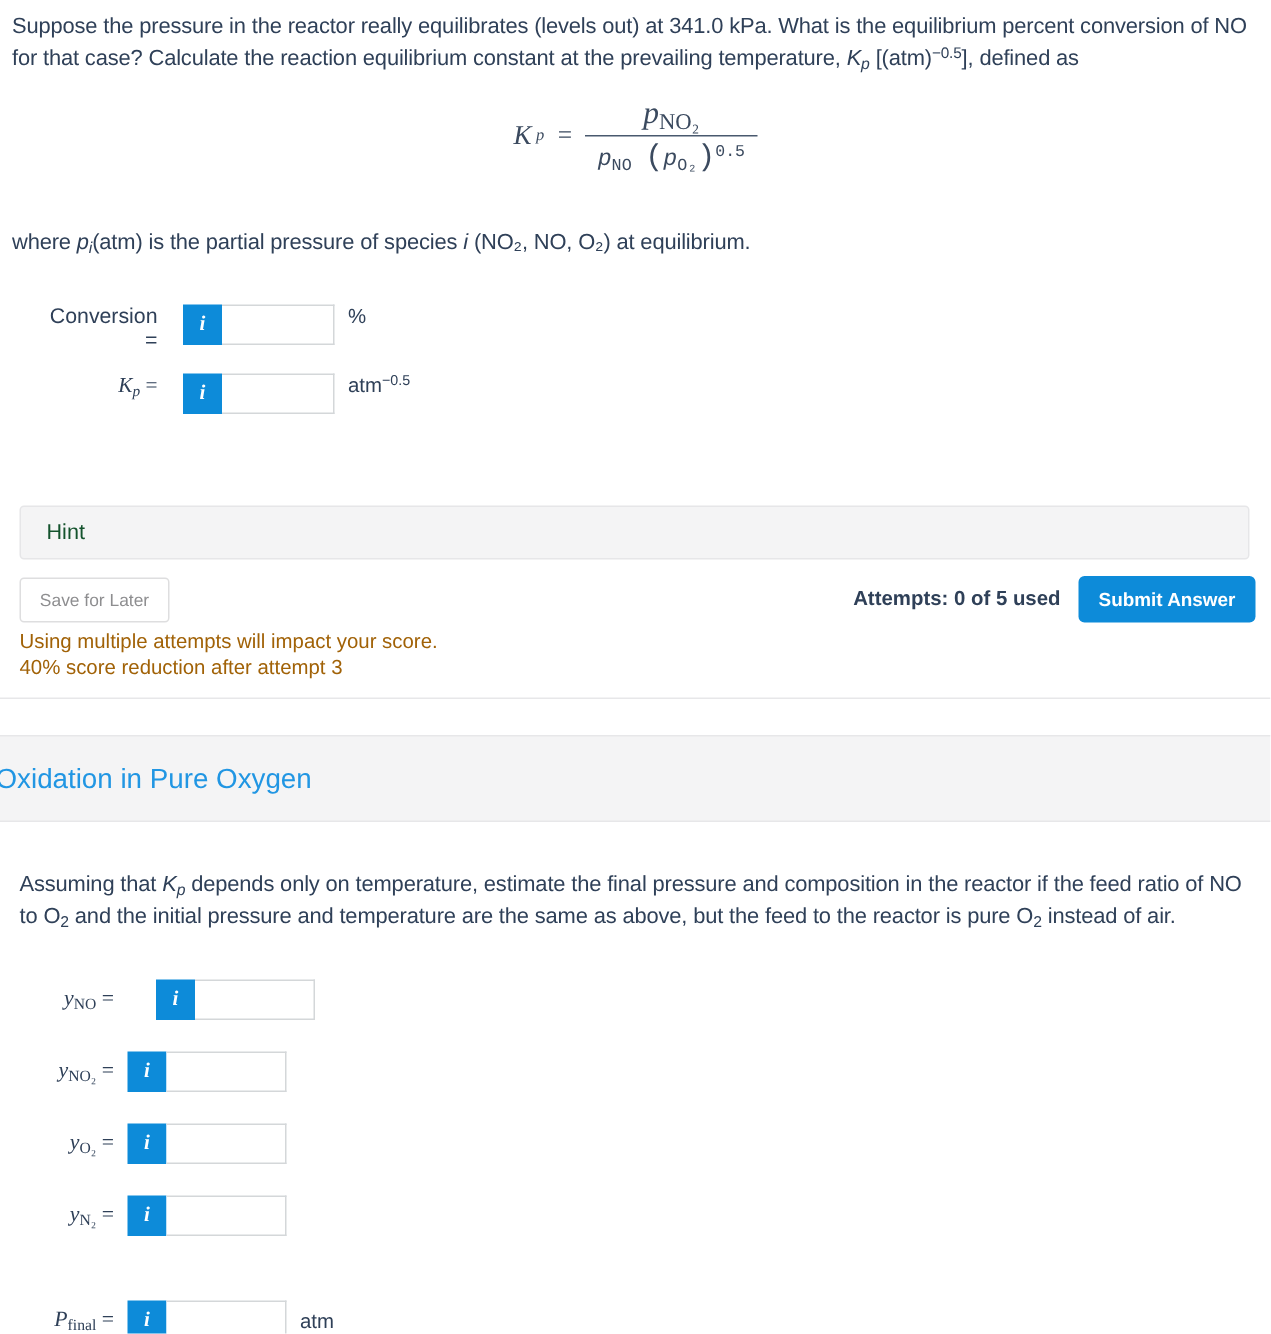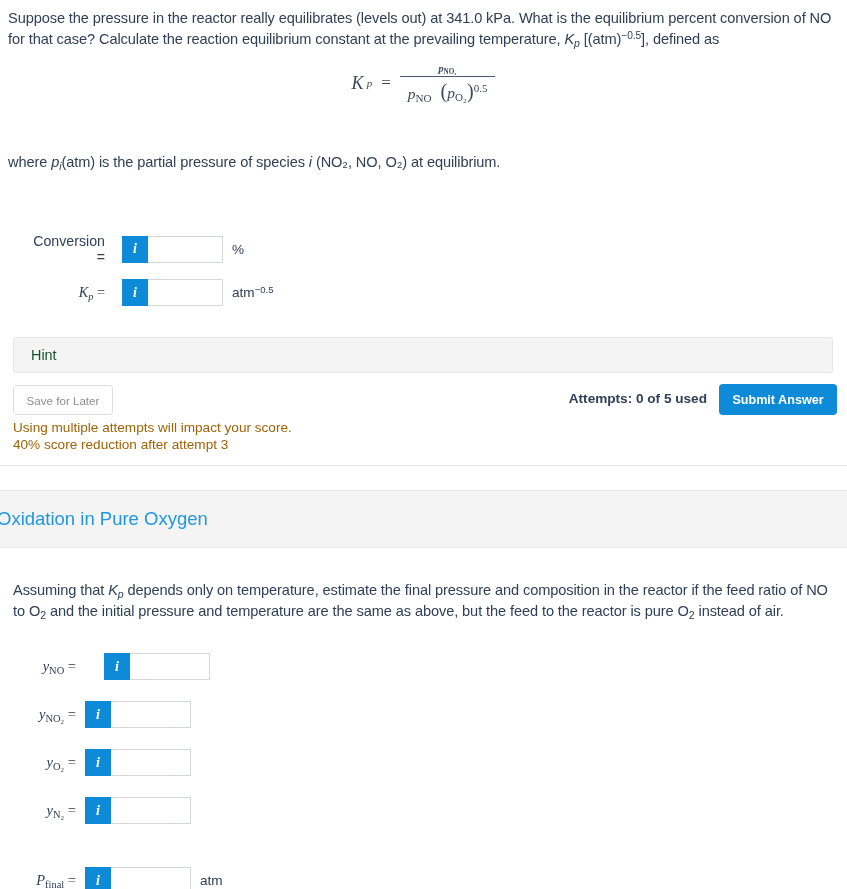--- a/index.html
+++ b/index.html
@@ -38,37 +38,37 @@
   .formula {
     display: flex; align-items: center;
     font-family: "Liberation Serif", serif;
     color: #3b4a5f;
     font-size: 17px;
   }
   .fm-kp { font-style: italic; font-size: 18px; margin-right: 3px; }
   .fm-eq { margin: 0 9px; font-size: 17px; }
   .frac { display: inline-flex; flex-direction: column; align-items: center; }
   .frac .num {
-    padding: 0 10px 2px 10px; font-style: italic; font-size: 10px; font-weight: bold;
+    padding: 0 10px 2px 10px; font-style: italic; font-size: 21px;
   }
   .frac .bar { width: 100%; height: 1.3px; background: #49596e; }
   .frac .den {
     padding: 3px 8px 0 8px; font-style: italic; font-size: 15.5px;
-    display: inline-flex; align-items: flex-end;
+    display: inline-flex; align-items: center; font-family: Liberation Mono, monospace;
   }
   .den .pno { margin-right: 9px; }
   .paren { font-size: 20px; font-style: normal; }
   .den-sup { font-style: normal; font-size: 11px; vertical-align: super; }
 
   
   .where-line { position: absolute; left: 8px; top: 152px; width: 700px; }
 
   
   .ansrow {
-    position: absolute; display: flex; align-items: center; margin-top: 30px;
+    position: absolute; display: flex; 
   }
   .ansrow .lbl {
     text-align: right; font-size: 14.2px; color: #2f4058;
     font-family: "Liberation Serif", serif;
   }
   .ansrow .lbl.plain { font-family: "Liberation Sans", sans-serif; }
   .field-group { display: flex; align-items: stretch; }
   .info-btn {
     width: 26px; height: 27px;
     background: #0d8bd9;

